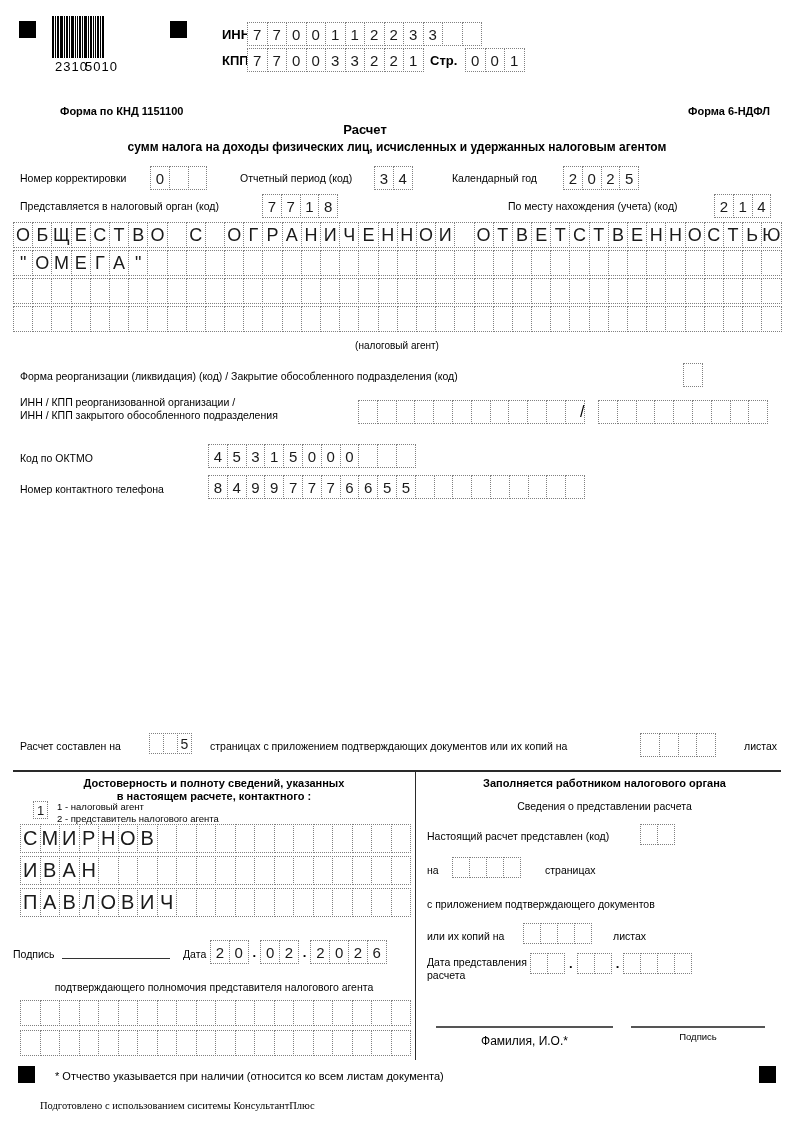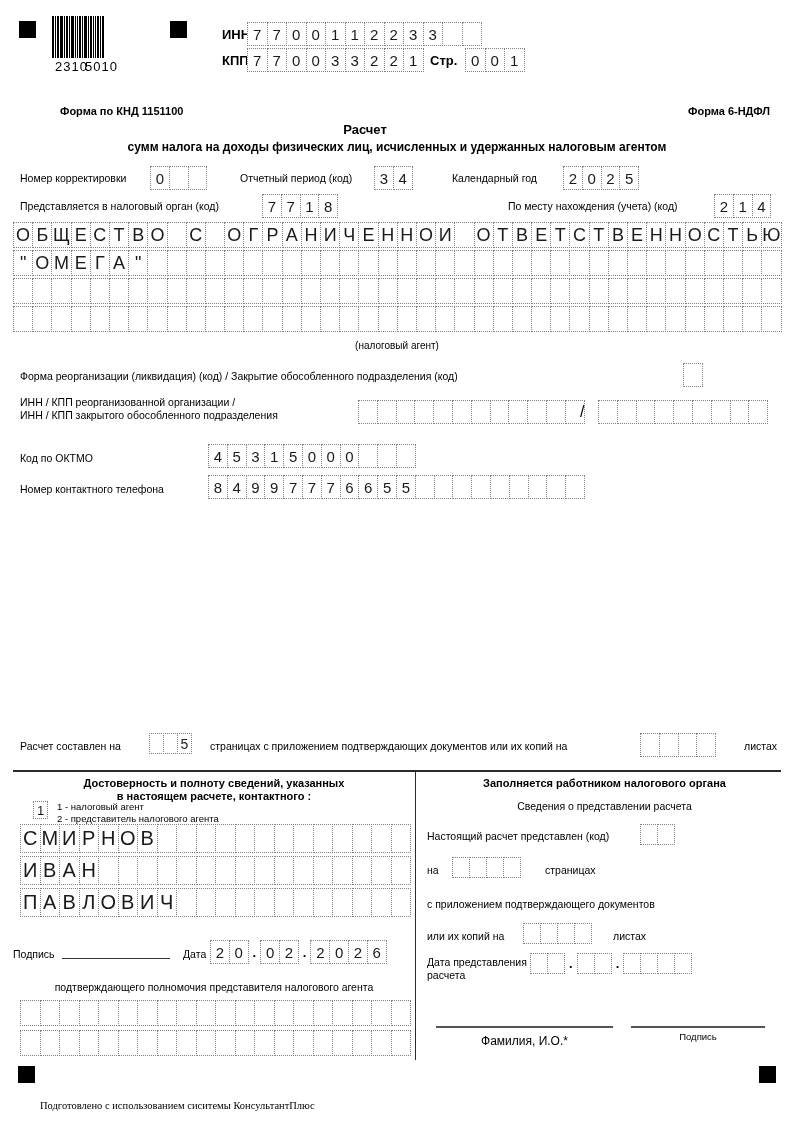--- a/index.html
+++ b/index.html
@@ -588,16 +588,17 @@
         <span class="cell">&nbsp;</span>
       </div>
   </div>
 
   <div class="uline" style="left:436px;top:1010px;width:177px;height:16px;"></div>
   <div class="lbl ctr" style="left:436px;width:177px;top:1034px;font-size:12px;">Фамилия, И.О.*</div>
   <div class="uline" style="left:631px;top:1010px;width:134px;height:16px;"></div>
   <div class="lbl ctr" style="left:631px;width:134px;top:1031px;font-size:9.5px;">Подпись</div>
 
   <div class="sq" style="left:18px;top:1066px;"></div>
+  <div class="lbl" style="left:55px;top:1070px;font-size:11px;">* Отчество указывается при наличии (относится ко всем листам документа)</div>
   <div class="sq" style="left:759px;top:1066px;"></div>
   <div class="lbl serif" style="left:40px;top:1100px;font-size:10.5px;">Подготовлено с использованием сиситемы КонсультантПлюс</div>
 
 </div>
 
 </body></html>

